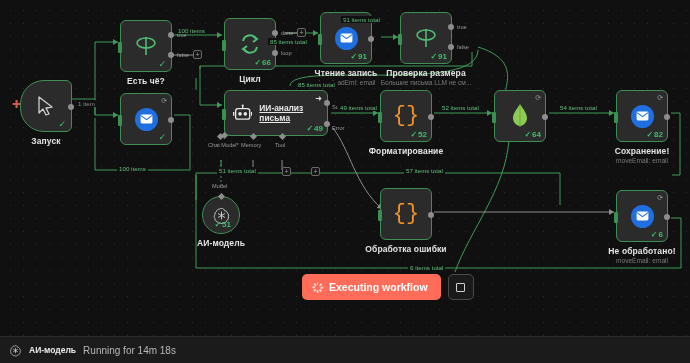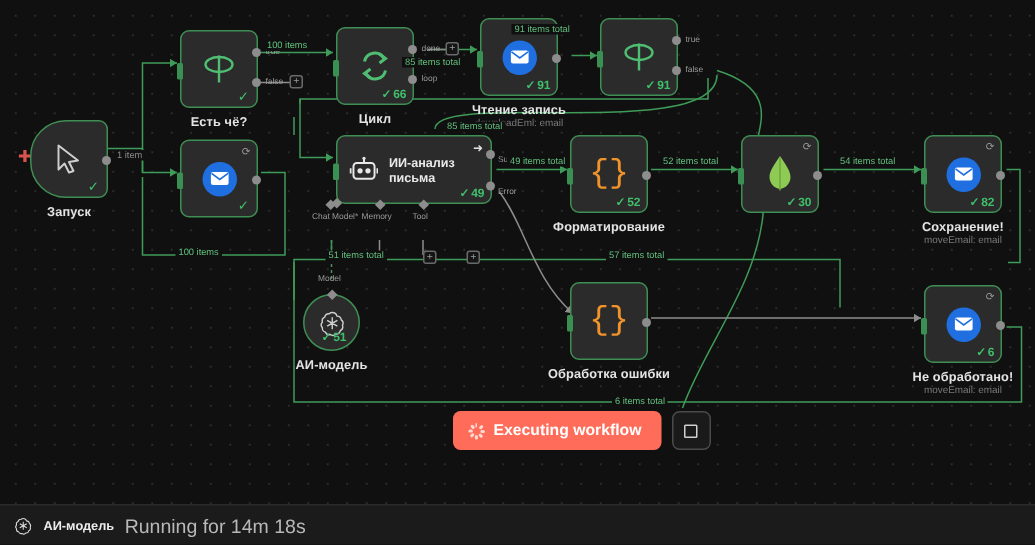--- a/index.html
+++ b/index.html
@@ -85,21 +85,21 @@
   }
   .brace { color: #f0932b; font-size: 22px; font-family: "Liberation Mono", monospace; line-height: 1; }
 
   
   #footer {
     position: absolute; left: 0; bottom: 0; width: 690px; height: 27px;
     background: #1b1b1b; border-top: 1px solid #2a2a2a;
     display: flex; align-items: center; gap: 7px; padding-left: 9px;
   }
   #footer .fname { color: #ededed; font-size: 8.5px; font-weight: bold; }
-  #footer .ftime { color: #b8b8b8; font-size: 13px; }
+  #footer .ftime { color: #b8b8b8; font-size: 10px; }
 
   #exec-bar {
     position: absolute; left: 302px; bottom: 36px;
     display: flex; align-items: center; gap: 7px;
   }
   #exec-btn {
     background: #ff6d5a; color: #fff; font-size: 10.5px; font-weight: bold;
     border: none; border-radius: 5px; height: 26px; padding: 0 13px 0 10px;
     display: flex; align-items: center; gap: 6px; cursor: pointer;
   }
@@ -283,35 +283,39 @@
         <ellipse cx="13" cy="8" rx="9" ry="5" fill="none" stroke="#4fbd72" stroke-width="1.6"></ellipse>
         <line x1="13" y1="2" x2="13" y2="20" stroke="#4fbd72" stroke-width="1.6"></line>
       </svg>
       <span class="count">✓ <span>91</span></span>
       <span class="port in" style="left:-3px;top:21px;"></span>
       <span class="port" style="right:-3px;top:11px;"></span>
       <span class="port" style="right:-3px;top:31px;"></span>
     </div>
     <span class="plabel" style="left:57px;top:12px;">true</span>
     <span class="plabel" style="left:57px;top:32px;">false</span>
+    <div class="caption">
+      <div class="cap-title">Проверка размера</div>
+      <div class="cap-sub">Большие письма LLM не см...</div>
+    </div>
   </div>
   <span class="edge-label" style="left:296px;top:81px;">85 items total</span>
 
   <div class="node" style="left:224px;top:90px;">
     <div class="body wide">
       <svg width="22" height="20" viewBox="0 0 22 20">
         <rect x="3" y="5" width="16" height="12" rx="2.5" fill="none" stroke="#e8e8e8" stroke-width="1.5"></rect>
         <circle cx="8" cy="11" r="2" fill="#e8e8e8"></circle>
           <circle cx="14" cy="11" r="2" fill="#e8e8e8"></circle>
         <line x1="11" y1="1.5" x2="11" y2="5" stroke="#e8e8e8" stroke-width="1.5"></line>
         <circle cx="11" cy="1.5" r="1.2" fill="#e8e8e8"></circle>
         <line x1="0.8" y1="9" x2="0.8" y2="13" stroke="#e8e8e8" stroke-width="1.5"></line>
         <line x1="21.2" y1="9" x2="21.2" y2="13" stroke="#e8e8e8" stroke-width="1.5"></line>
       </svg>
-      <span style="color:#e9e9e9;font-size:8.4px;font-weight:bold;line-height:10px;">ИИ-анализ письма</span>
+      <span style="color:#e9e9e9;font-size:8.4px;font-weight:bold;line-height:10px;text-decoration:underline;">ИИ-анализ письма</span>
       <span style="position:absolute;right:5px;top:3px;color:#e0e0e0;font-size:8px;">➜</span>
       <span class="count">✓ <span>49</span></span>
       <span class="port in" style="left:-3px;top:18px;"></span>
       <span class="port" style="right:-3px;top:9px;"></span>
       <span class="port" style="right:-3px;top:30px;"></span>
       <span class="diamond-port" style="left:-2px;bottom:-3px;left:-3px;"></span>
     </div>
     <span class="plabel" style="left:108px;top:14px;">Success</span>
     <span class="plabel" style="left:108px;top:35px;">Error</span>
 
@@ -354,21 +358,21 @@
   </div>
   <span class="edge-label" style="left:440px;top:104px;">52 items total</span>
 
   <div class="node" style="left:494px;top:90px;">
     <div class="body">
       <span class="retry">⟳</span>
       <svg width="18" height="26" viewBox="0 0 18 26">
         <path d="M9,1 C13,7 16,11 16,15 C16,19.5 12.6,22.5 9,23 C5.4,22.5 2,19.5 2,15 C2,11 5,7 9,1 Z" fill="#8ecb55"></path>
         <path d="M9,2 L9,24" stroke="#6ba83d" stroke-width="1"></path>
       </svg>
-      <span class="count">✓ <span>30</span></span>
+      <span class="count">✓ <span>64</span></span>
       <span class="port in" style="left:-3px;top:21px;"></span>
       <span class="port" style="right:-3px;top:23px;"></span>
     </div>
   </div>
   <span class="edge-label" style="left:558px;top:104px;">54 items total</span>
 
   <div class="node" style="left:616px;top:90px;">
     <div class="body">
       <span class="retry">⟳</span>
       <span class="mail-icon">

